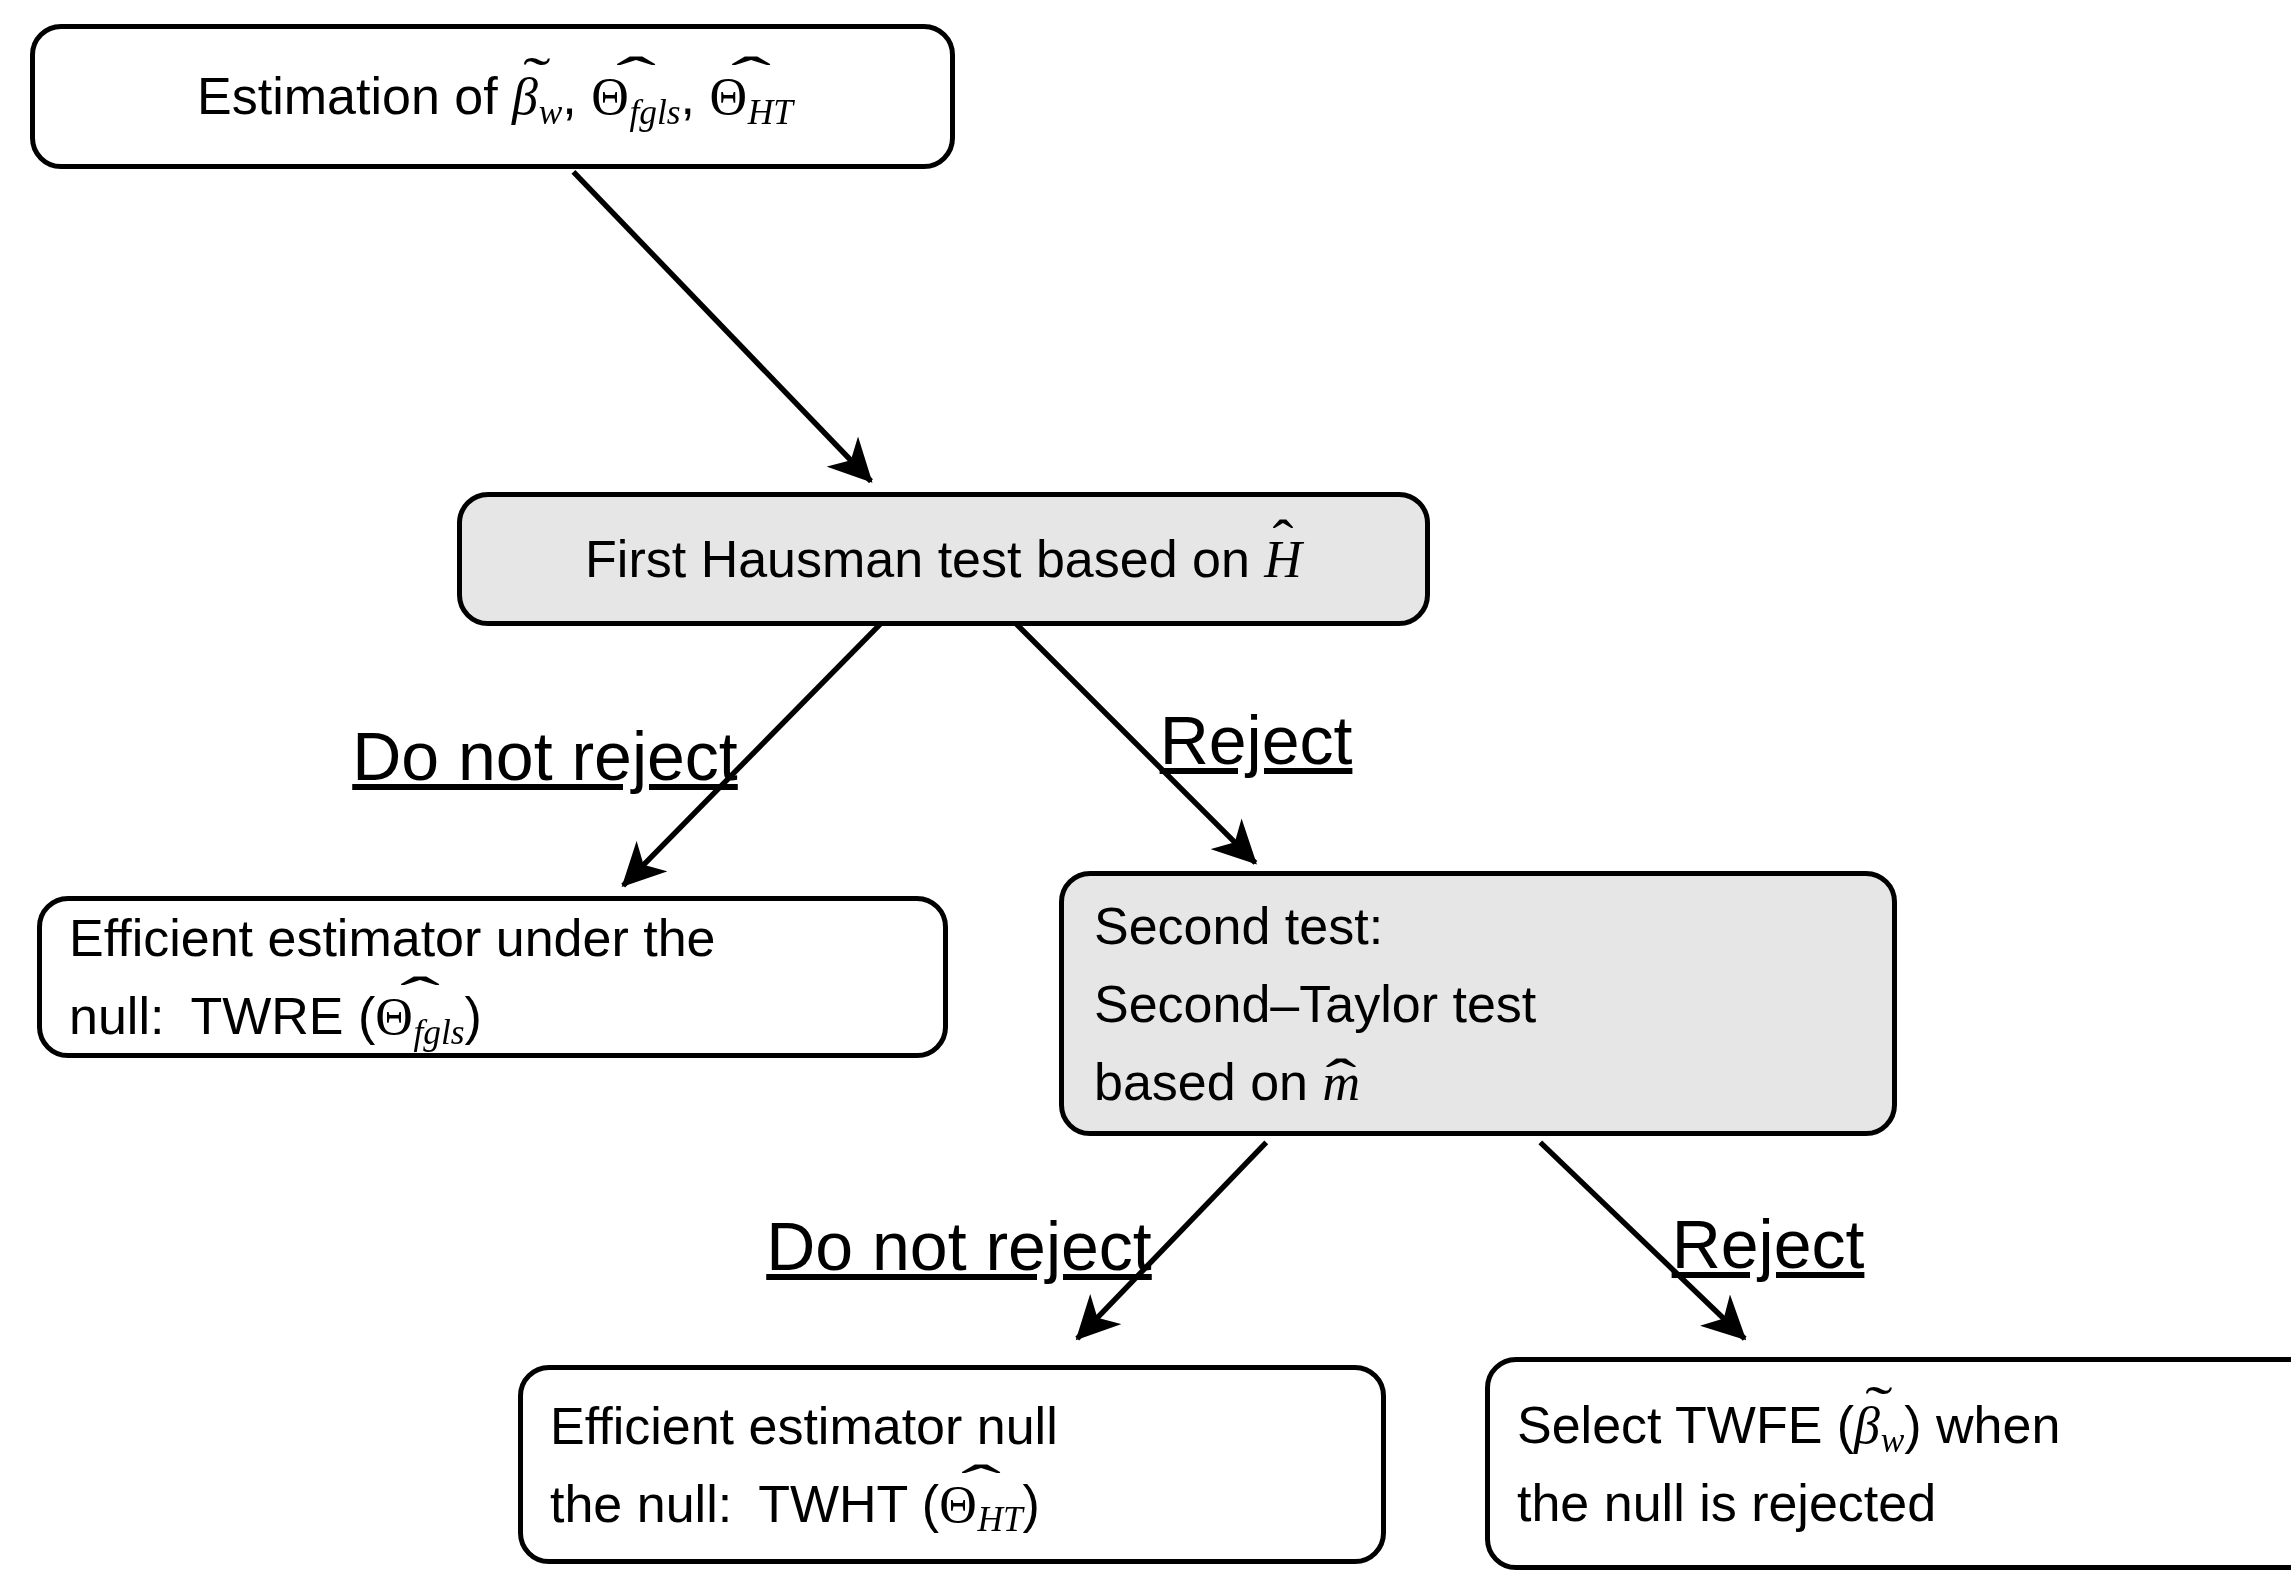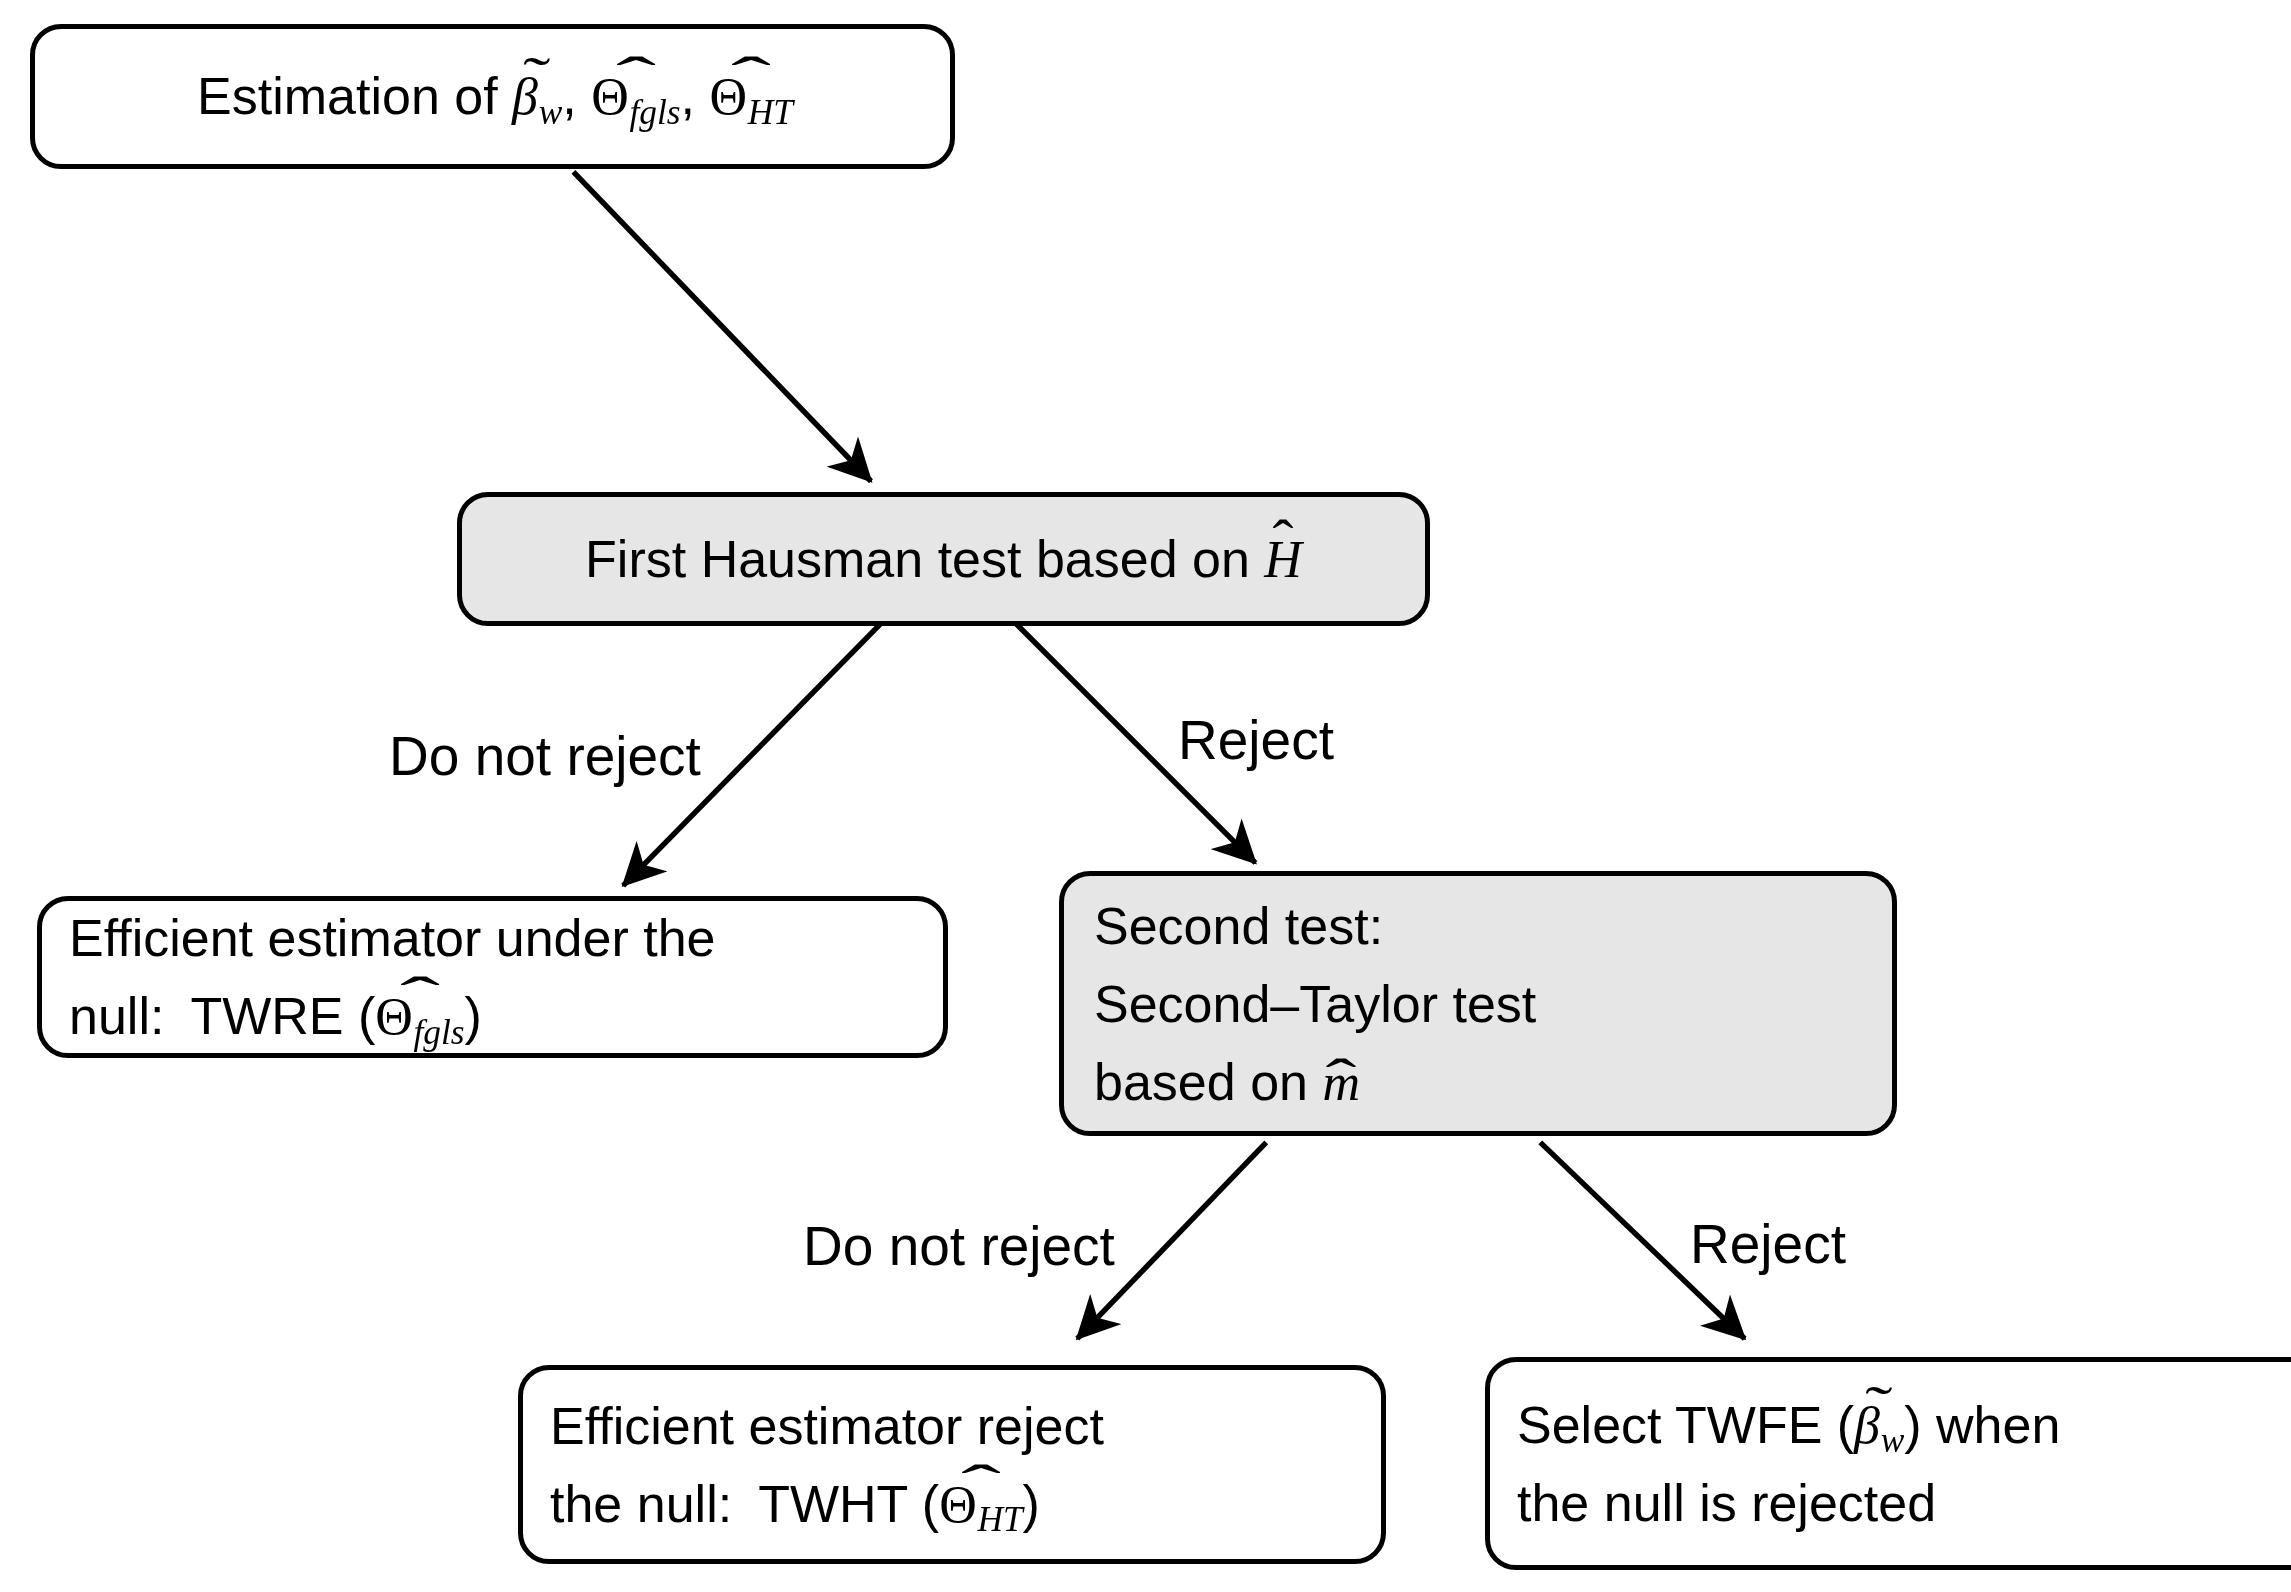--- a/index.html
+++ b/index.html
@@ -15,22 +15,23 @@
     border-radius:31px;
     background:var(--node-fill-default,#fff);
     display:flex;flex-direction:column;justify-content:center;
     font-size:52px;line-height:1.5;
     padding:7.2px 27px;text-align:left;
   }
   .node.gray{background:var(--node-fill-highlight,#e6e6e6);}
   .node.center{align-items:center;text-align:center;}
   .tline{white-space:nowrap;}
   .elabel{
-    position:absolute;font-size:55px;white-space:nowrap;
+    position:absolute;font-size:68px;white-space:nowrap;
     transform:translate(-50%,-50%);
+    text-decoration:underline;
   }
   
   .mv{display:inline-block;position:relative;font-family:"Liberation Serif",serif;
       font-style:italic;line-height:1;}
   .mv.up{font-style:normal;}
   .acc{position:absolute;left:50%;top:-0.38em;font-size:1.05em;line-height:1;
        font-style:normal;font-family:"Liberation Serif",serif;}
   .acc.low{top:-0.08em;}
   .msub{font-size:0.68em;font-style:italic;vertical-align:-0.28em;margin-left:0.02em;}
 </style>
@@ -65,21 +66,21 @@
       <div class="tline">null: TWRE (<span class="mv up"><span>Θ</span><span class="acc" style="transform: translateX(-50%) scaleX(2.2);">ˆ</span><span class="msub">fgls</span></span>)</div>
     </div>
 
   <div class="node gray" style="left:1059px;top:871px;width:838px;height:265px;padding-left:30px;">
       <div class="tline">Second test:</div>
       <div class="tline">Second–Taylor test</div>
       <div class="tline">based on <span class="mv"><span>m</span><span class="acc low" style="transform: translateX(-50%) scaleX(1.7);">ˆ</span></span></div>
     </div>
 
   <div class="node" style="left:518px;top:1365px;width:868px;height:199px;">
-      <div class="tline">Efficient estimator reject</div>
+      <div class="tline">Efficient estimator null</div>
       <div class="tline">the null: TWHT (<span class="mv up"><span>Θ</span><span class="acc" style="transform: translateX(-50%) scaleX(2.2);">ˆ</span><span class="msub">HT</span></span>)</div>
     </div>
 
   <div class="node" style="left:1437px;top:1357px;width:846px;height:213px;margin-left:48px;">
       <div class="tline">Select TWFE (<span class="mv"><span>β</span><span class="acc" style="transform: translateX(-50%) scaleX(1.5);">˜</span><span class="msub">w</span></span>) when</div>
       <div class="tline">the null is rejected</div>
     </div>
 
   <div class="elabel" style="left:545px;top:756px;">Do not reject</div>
   <div class="elabel" style="left:1256px;top:740px;">Reject</div>

